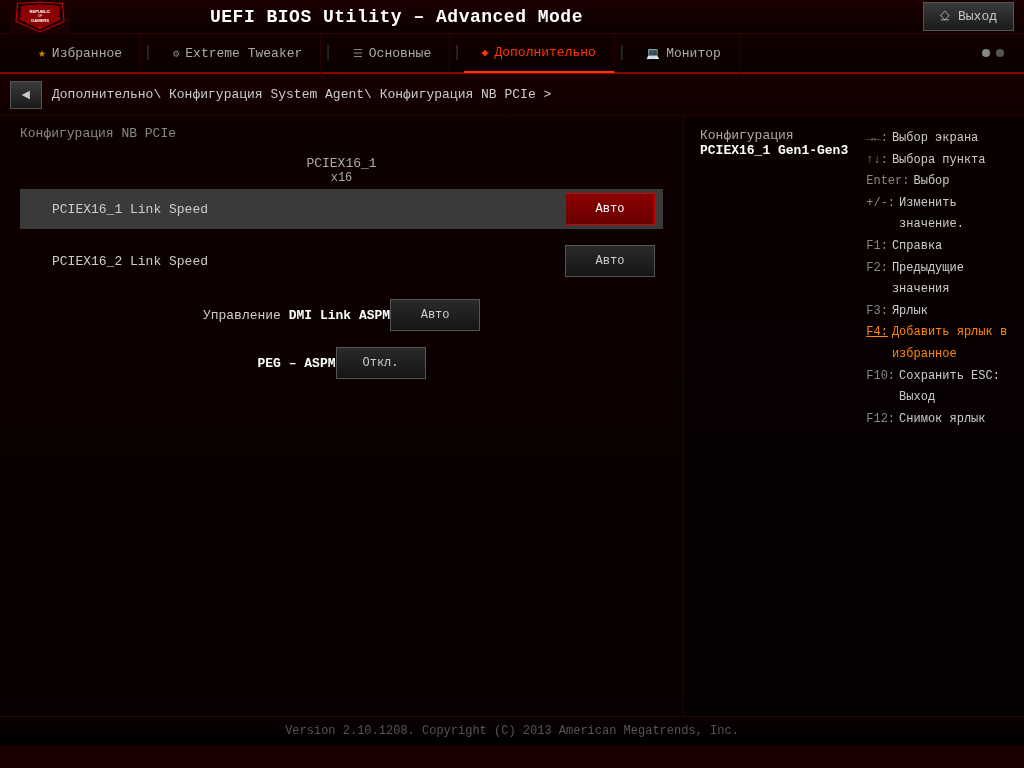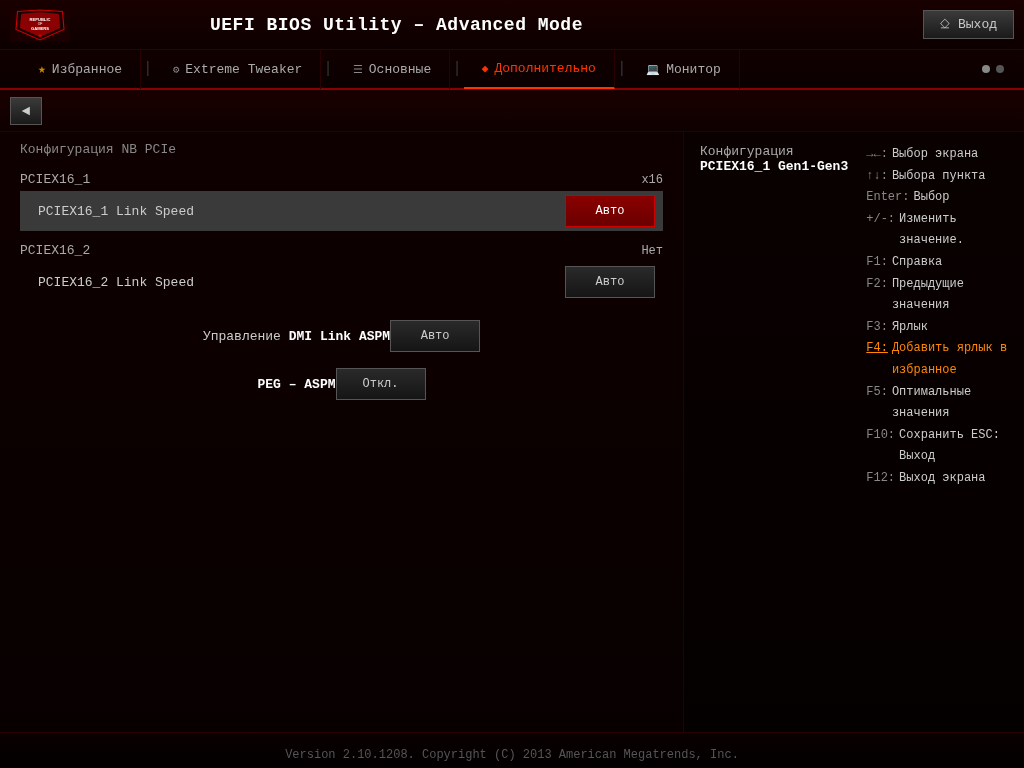--- a/index.html
+++ b/index.html
@@ -10,21 +10,21 @@
       font-family: 'Courier New', monospace;
       color: #c8c8c8;
       overflow: hidden;
       position: relative;
     }
 
     
     .header {
       background: linear-gradient(180deg, #1a0000 0%, #0d0000 100%);
       border-bottom: 1px solid #3a0000;
-      height: 50px;
+      height: 34px;
       display: flex;
       align-items: center;
       padding: 0 10px;
       position: relative;
     }
     .logo-area {
       display: flex;
       align-items: center;
       gap: 10px;
       min-width: 200px;
@@ -150,20 +150,21 @@
     }
 
     .pcie-group {
       margin-bottom: 12px;
     }
     .pcie-group-header {
       display: flex;
       justify-content: space-between;
       align-items: center;
       margin-bottom: 4px;
+      flex-direction: column;
     }
     .pcie-label {
       color: #aaa;
       font-size: 13px;
     }
     .pcie-value {
       color: #aaa;
       font-size: 12px;
     }
 
@@ -173,21 +174,21 @@
       justify-content: space-between;
       padding: 4px 8px;
       margin-bottom: 2px;
     }
     .pcie-row.selected {
       background: #3a3a3a;
     }
     .pcie-row-label {
       color: #ccc;
       font-size: 13px;
-      margin-left: 10px;
+      margin-left: 24px;
     }
 
     .option-btn {
       background: linear-gradient(180deg, #2a2a2a, #151515);
       border: 1px solid #555;
       color: #ccc;
       padding: 8px 18px;
       font-size: 12px;
       cursor: pointer;
       min-width: 90px;
@@ -259,21 +260,21 @@
     .hotkey-line {
       display: flex;
       gap: 4px;
     }
     .hotkey-key { color: #888; }
     .hotkey-value { color: #ccc; }
     .hotkey-highlight { color: #ff8800; }
 
     
     .footer {
-      height: 44px;
+      height: 29px;
       background: linear-gradient(180deg, #0a0000, #000000);
       border-top: 1px solid #2a0000;
       display: flex;
       align-items: center;
       justify-content: center;
       color: #555;
       font-size: 12px;
     }
   </style>
 </head>
@@ -334,43 +335,42 @@
   </div>
 
   <div class="nav-dots">
     <div class="nav-dot active"></div>
     <div class="nav-dot"></div>
   </div>
 </div>
 
 <div class="breadcrumb-bar">
   <div class="back-btn">◄</div>
+  <span class="breadcrumb-text">
+    <span>Дополнительно\ Конфигурация System Agent\ Конфигурация NB PCIe &gt;</span>
+  </span>
 </div>
 
 <div class="main-content">
 
   <div class="left-panel">
     <div class="section-title">Конфигурация NB PCIe</div>
 
     <div class="pcie-group">
       <div class="pcie-group-header">
         <span class="pcie-label">PCIEX16_1</span>
         <span class="pcie-value">x16</span>
       </div>
       <div class="pcie-row selected">
         <span class="pcie-row-label">PCIEX16_1 Link Speed</span>
         <button class="option-btn red">Авто</button>
       </div>
     </div>
 
     <div class="pcie-group">
-      <div class="pcie-group-header">
-        <span class="pcie-label">PCIEX16_2</span>
-        <span class="pcie-value">Нет</span>
-      </div>
       <div class="pcie-row">
         <span class="pcie-row-label">PCIEX16_2 Link Speed</span>
         <button class="option-btn">Авто</button>
       </div>
     </div>
 
     <div class="control-row" style="margin-top: 10px;">
       <span class="control-label">
         <span>Управление</span>
         <strong>DMI Link ASPM</strong>
@@ -422,30 +422,26 @@
       </div>
       <div class="hotkey-line">
         <span class="hotkey-key">F3:</span>
         <span class="hotkey-value">Ярлык</span>
       </div>
       <div class="hotkey-line">
         <span class="hotkey-key" style="color:#ff8800;text-decoration:underline;">F4:</span>
         <span class="hotkey-highlight">Добавить ярлык в избранное</span>
       </div>
       <div class="hotkey-line">
-        <span class="hotkey-key">F5:</span>
-        <span class="hotkey-value">Оптимальные значения</span>
-      </div>
-      <div class="hotkey-line">
         <span class="hotkey-key">F10:</span>
         <span class="hotkey-value">Сохранить ESC: Выход</span>
       </div>
       <div class="hotkey-line">
         <span class="hotkey-key">F12:</span>
-        <span class="hotkey-value">Выход экрана</span>
+        <span class="hotkey-value">Снимок ярлык</span>
       </div>
     </div>
   </div>
 
 </div>
 
 <div class="footer">
   <span>Version 2.10.1208. Copyright (C) 2013 American Megatrends, Inc.</span>
 </div>
 

